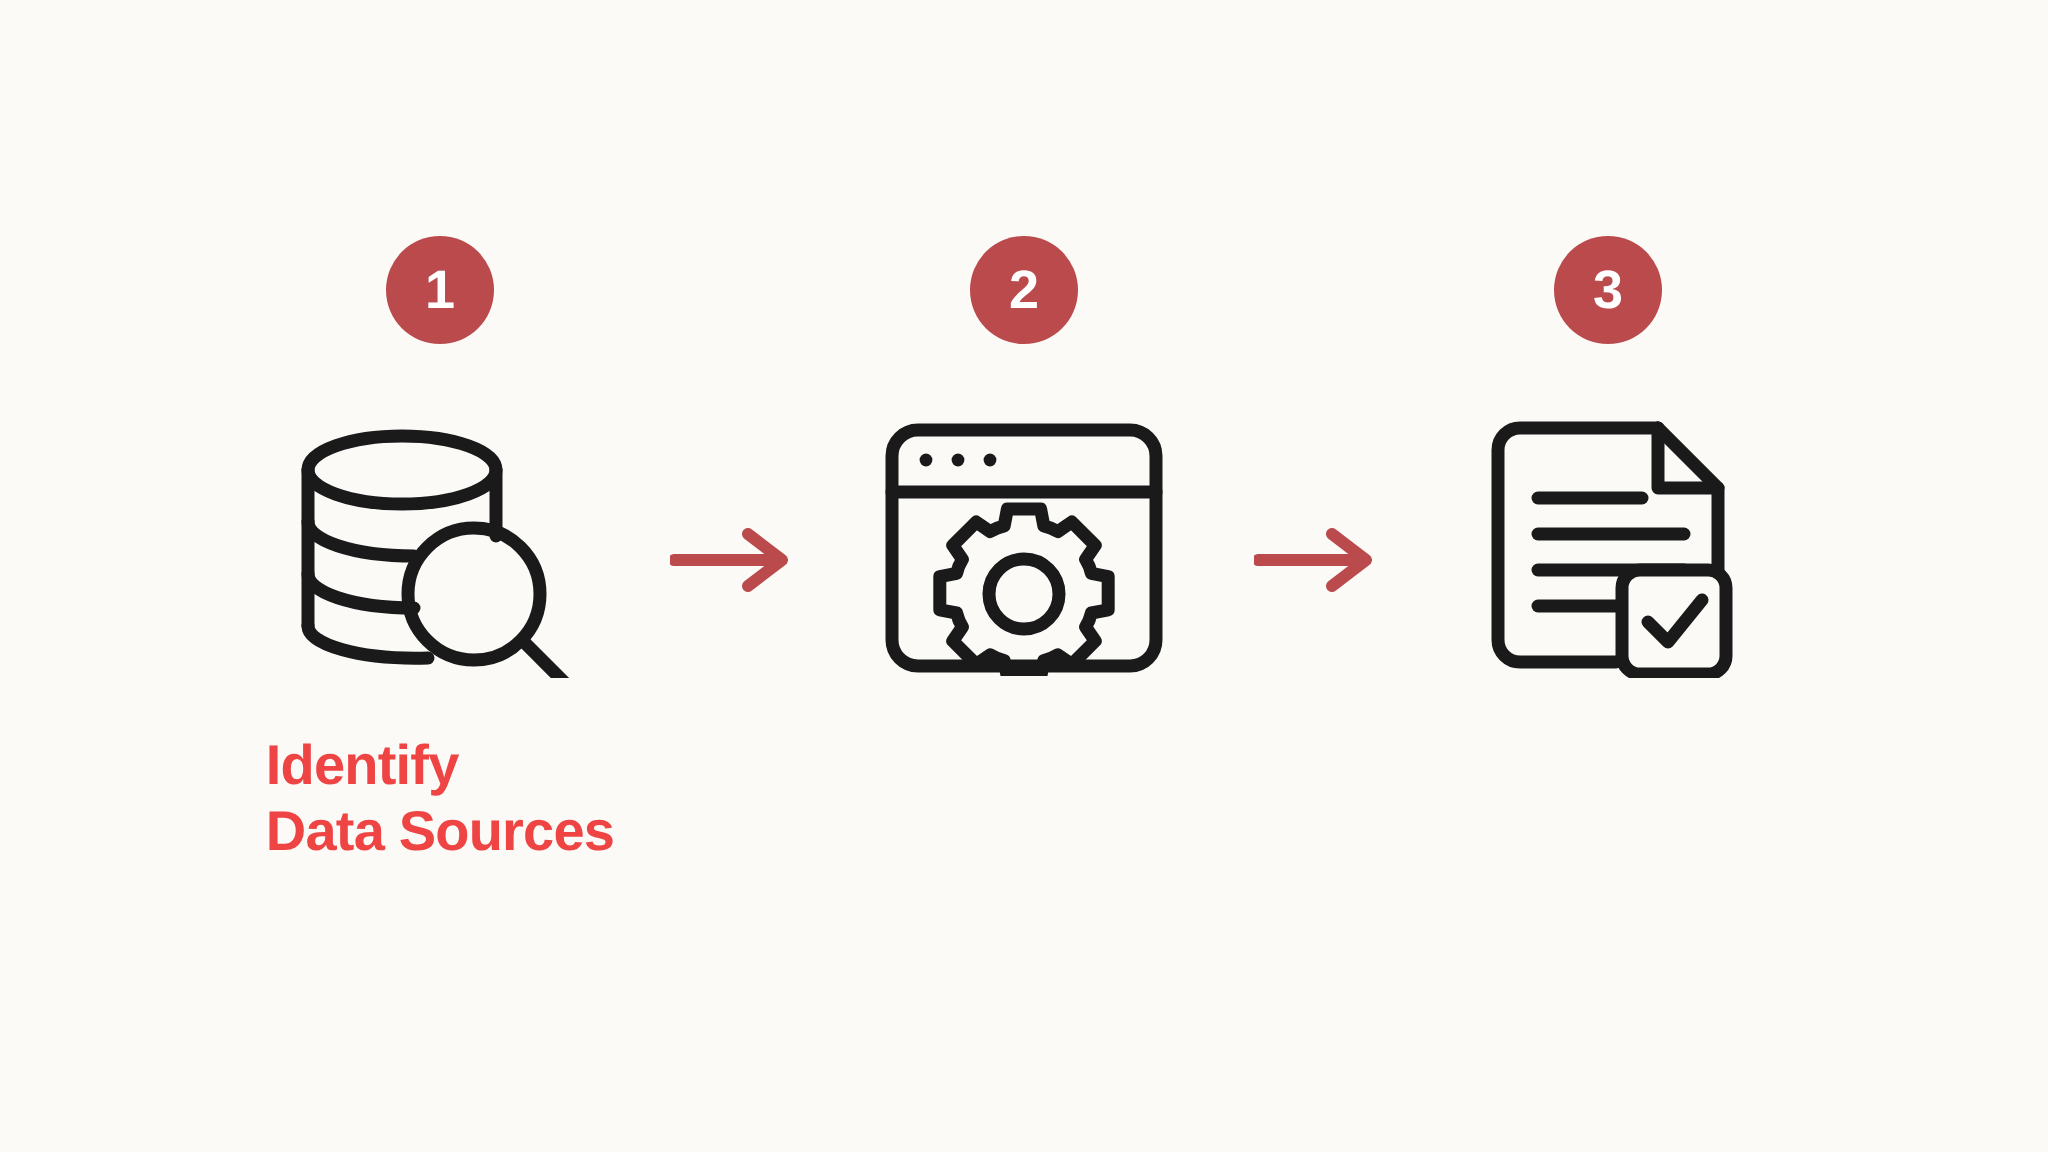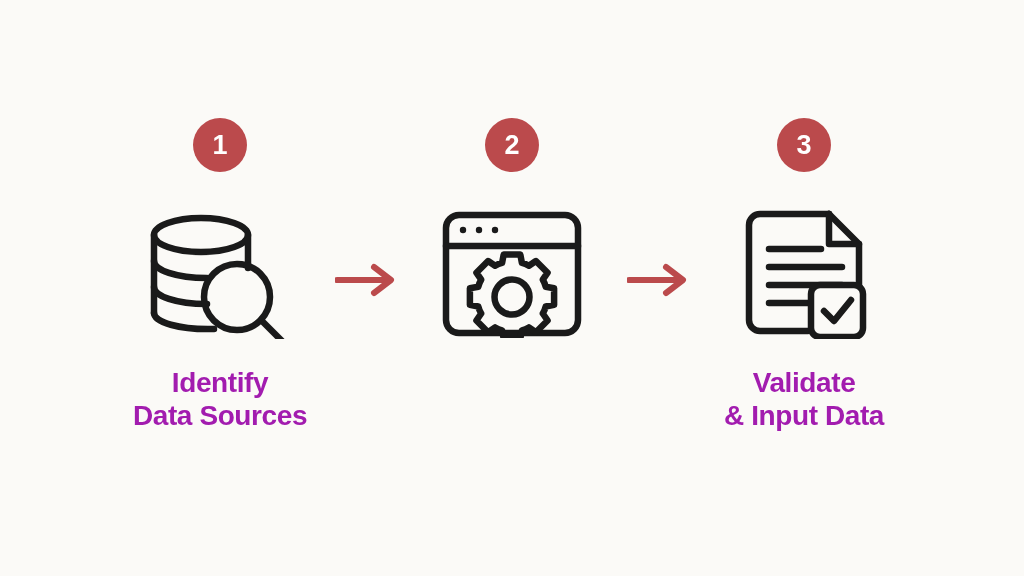--- a/index.html
+++ b/index.html
@@ -72,25 +72,24 @@
   .icon-wrap {
     margin-top: 38px;
     height: 128px;
     display: flex;
     align-items: center;
     justify-content: center;
   }
 
   .step-label {
     margin-top: 28px;
-    text-align: center;
     font-size: 28px;
     font-weight: bold;
     line-height: 1.18;
-    color: #a21caf;
+    color: #ef4444;
     font-family: "Liberation Sans", sans-serif;
     letter-spacing: -0.4px;
     white-space: pre-line;
   }
 
   .arrow {
     width: 80px;
     flex: 0 0 80px;
     margin-top: 145px;
     display: flex;
@@ -179,18 +178,16 @@
           <path d="M28 40 H80"></path>
           <path d="M28 58 H101"></path>
           <path d="M28 76 H101"></path>
           <path d="M28 94 H70"></path>
 
           <rect x="70" y="76" width="52" height="52" rx="9" fill="#fbfaf7"></rect>
 
           <path d="M83 102 L93 112 L110 91"></path>
         </svg>
       </div>
-      <div class="step-label">Validate
-&amp; Input Data</div>
     </div>
 
   </div>
 </div>
 
 </body></html>

